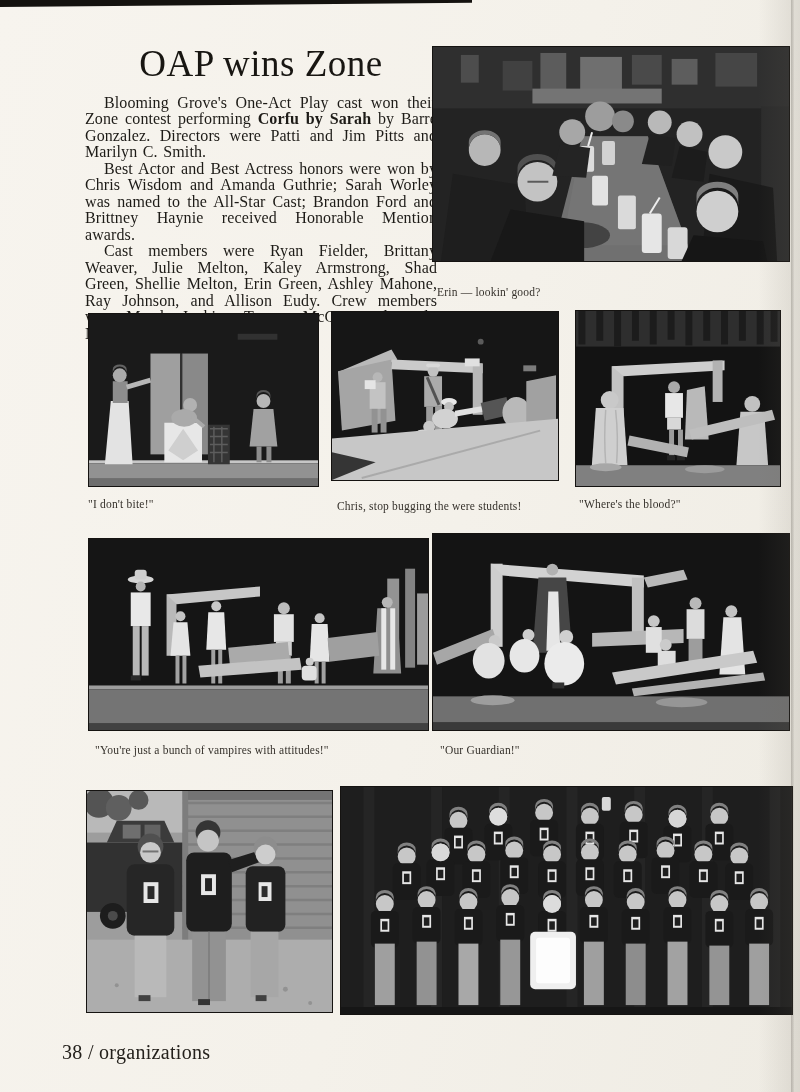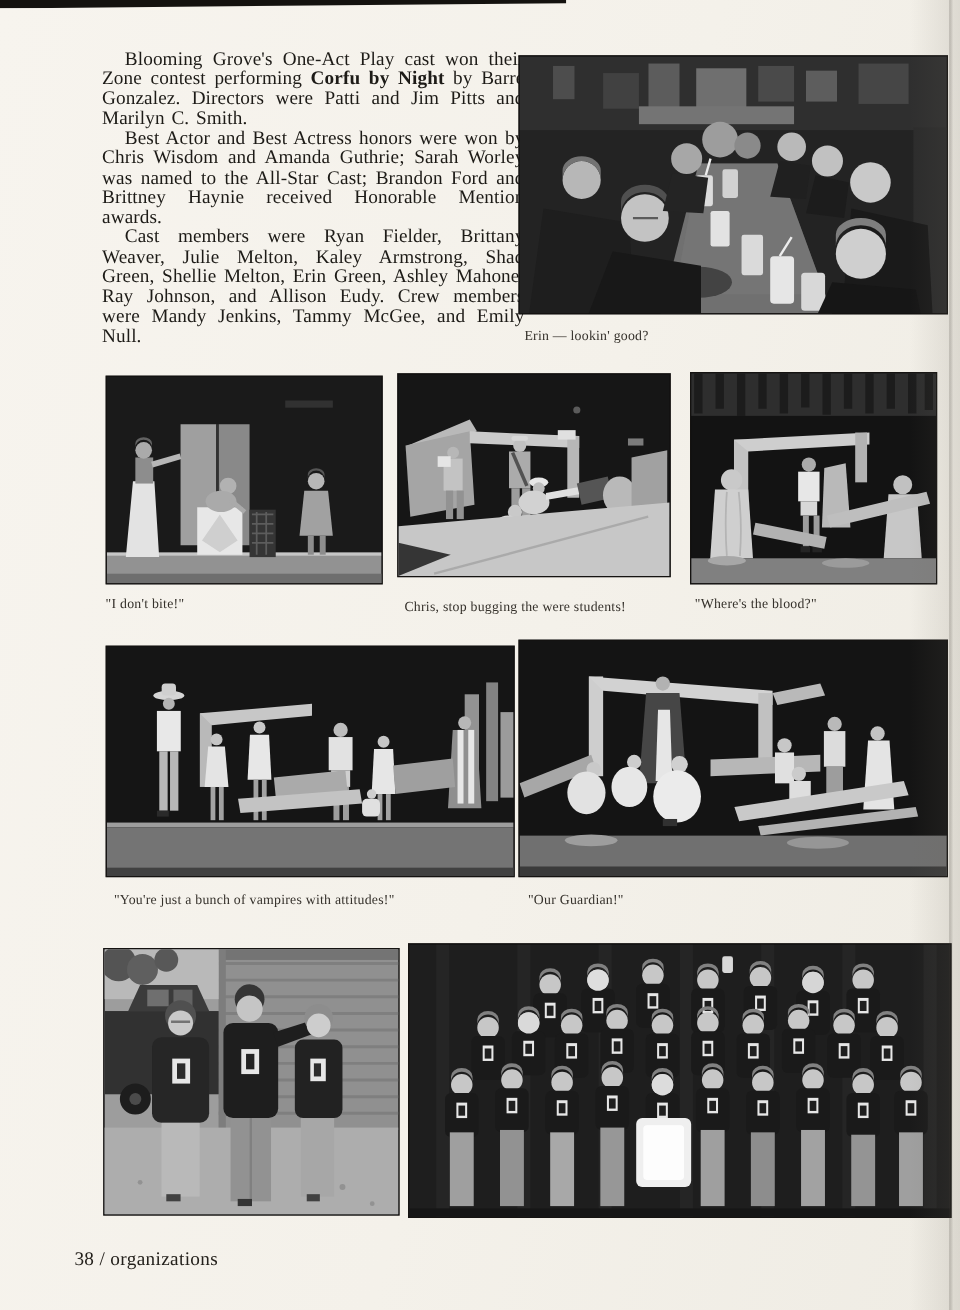--- a/index.html
+++ b/index.html
@@ -25,46 +25,47 @@
     font-size:37px;font-weight:400;text-align:center;margin:0 0 10px 0;
     letter-spacing:0.5px;color:#181612;
   }
   .article p{
     margin:0;font-size:16px;line-height:1.03;text-align:justify;
     text-indent:19px;letter-spacing:0.1px;word-spacing:1.5px;color:#1d1b17;
   }
   .photo{position:absolute;margin:0;background:#101010;border:1px solid rgba(25,22,18,0.55);box-sizing:border-box;}
   .photo svg{width:100%;height:100%;display:block;filter:blur(0.3px) contrast(0.93) brightness(1.03);}
   .caption{position:absolute;font-size:11.5px;letter-spacing:0.2px;color:#35312b;white-space:nowrap;}
-  .footer{position:absolute;left:62px;top:1041px;font-size:16px;color:#24211c;letter-spacing:0.3px;}
+  .footer{position:absolute;left:62px;top:1041px;font-size:20px;color:#24211c;letter-spacing:0.3px;}
   
   .ph-dinner{left:432px;top:46px;width:358px;height:216px;}
   .ph-bite{left:88px;top:313px;width:231px;height:174px;}
   .ph-grad{left:331px;top:311px;width:228px;height:170px;}
   .ph-blood{left:575px;top:310px;width:206px;height:177px;}
   .ph-vampires{left:88px;top:538px;width:341px;height:193px;}
   .ph-guardian{left:432px;top:533px;width:358px;height:198px;}
   .ph-directors{left:86px;top:790px;width:247px;height:223px;}
   .ph-group{left:340px;top:786px;width:453px;height:229px;}
-  .cap-dinner{left:437px;top:274px;}
+  .cap-dinner{left:437px;top:286px;}
   .cap-bite{left:88px;top:498px;}
   .cap-grad{left:337px;top:500px;}
   .cap-blood{left:579px;top:498px;}
   .cap-vampires{left:95px;top:744px;}
   .cap-guardian{left:440px;top:744px;}
 </style>
 </head>
 <body>
 
 <div class="sheet">
 
   <div class="scan-edge-top"></div>
 
   <div class="article">
-    <p><span>Blooming Grove's One-Act Play cast won their Zone contest performing </span><b>Corfu by Night</b><span> by Barre Gonzalez. Directors were Patti and Jim Pitts and Marilyn C. Smith.</span></p>
+    <h1>OAP wins Zone</h1>
+    <p><span>Blooming Grove's One-Act Play cast won their Zone contest performing </span><b>Corfu by Sarah</b><span> by Barre Gonzalez. Directors were Patti and Jim Pitts and Marilyn C. Smith.</span></p>
     <p>Best Actor and Best Actress honors were won by Chris Wisdom and Amanda Guthrie; Sarah Worley was named to the All-Star Cast; Brandon Ford and Brittney Haynie received Honorable Mention awards.</p>
     <p>Cast members were Ryan Fielder, Brittany Weaver, Julie Melton, Kaley Armstrong, Shad Green, Shellie Melton, Erin Green, Ashley Mahone, Ray Johnson, and Allison Eudy. Crew members were Mandy Jenkins, Tammy McGee, and Emily Null.</p>
   </div>
 
   <figure class="photo ph-dinner">
     <svg viewBox="0 0 358 216" preserveAspectRatio="none">
       <rect width="358" height="216" fill="#1b1b1b"></rect>
       <rect width="358" height="62" fill="#272727"></rect>
       <rect x="28" y="8" width="18" height="28" fill="#474747"></rect>
       <rect x="70" y="14" width="30" height="30" fill="#3a3a3a"></rect>

